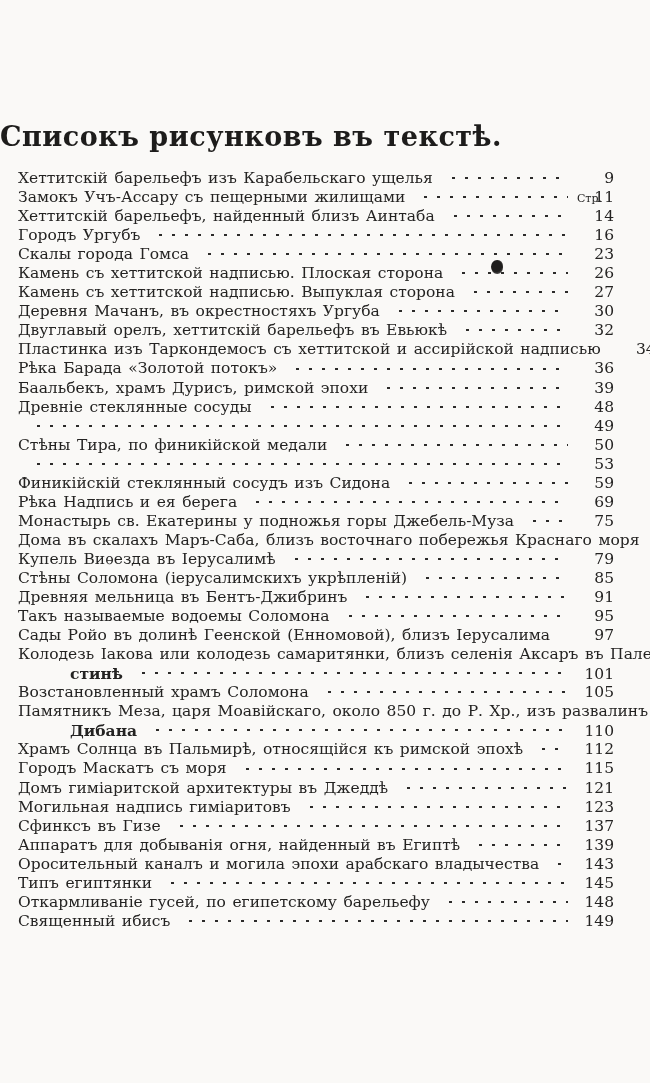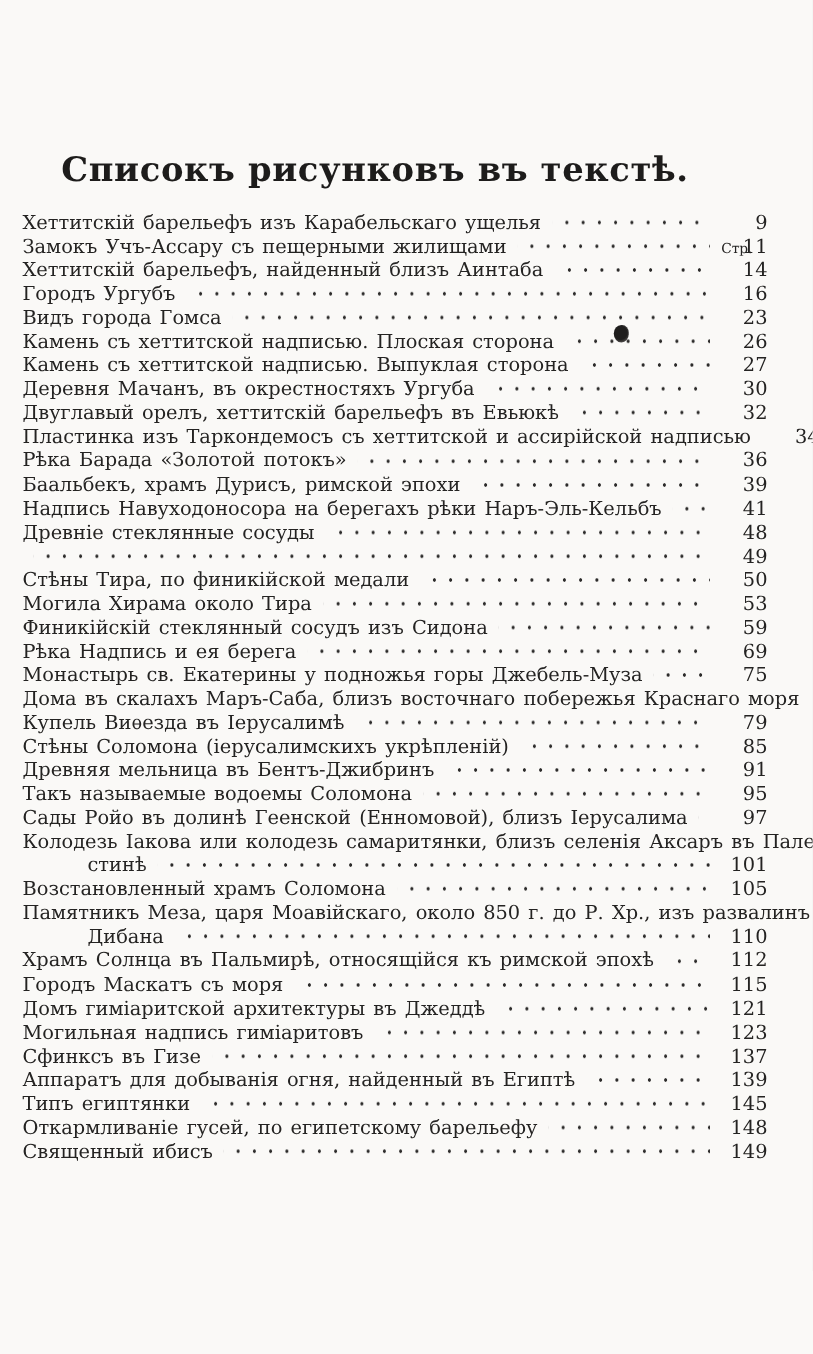--- a/index.html
+++ b/index.html
@@ -9,21 +9,21 @@
     width:650px;height:1083px;
     background:#faf9f7;
     font-family:"DejaVu Serif","Liberation Serif",serif;
     color:#242322;
     overflow:hidden;
     margin:0 auto;
   }
   .title{
     position:absolute;
     top:103px;left:0;width:600px;
-    text-align:center;
+    text-align:left;
     font-size:27px;
     font-weight:bold;
     letter-spacing:0.5px;
     white-space:nowrap;
     color:#1d1c1b;
   }
   .colhdr{
     position:absolute;
     top:148px;right:48px;
     font-size:11px;
@@ -38,21 +38,21 @@
     align-items:baseline;
     height:19.05px;
     line-height:19.05px;
     font-size:15.5px;
     white-space:nowrap;
   }
   .txt{
     flex:0 0 auto;
     word-spacing:1.6px;
   }
-  .row.wrap .txt{ padding-left:52px; }
+  .row.wrap .txt{ padding-left:52px;font-weight:bold; }
   .leader{
     flex:1 1 auto;
     align-self:stretch;
     margin-left:9px;
     margin-right:2px;
     background-image:radial-gradient(circle,#2c2b2a 1.15px,rgba(0,0,0,0) 1.5px);
     background-repeat:repeat-x;
     background-position:left 5px bottom 3px;
     background-size:13px 14px;
   }
@@ -89,21 +89,21 @@
         <span class="txt">Хеттитскій барельефъ, найденный близъ Аинтаба</span>
         <span class="leader"></span>
         <span class="num">14</span>
       </div>
       <div class="row">
         <span class="txt">Городъ Ургубъ</span>
         <span class="leader"></span>
         <span class="num">16</span>
       </div>
       <div class="row">
-        <span class="txt">Видъ города Гомса</span>
+        <span class="txt">Скалы города Гомса</span>
         <span class="leader"></span>
         <span class="num">23</span>
       </div>
       <div class="row">
         <span class="txt">Камень съ хеттитской надписью. Плоская сторона</span>
         <span class="leader"></span>
         <span class="num">26</span>
       </div>
       <div class="row">
         <span class="txt">Камень съ хеттитской надписью. Выпуклая сторона</span>
@@ -129,40 +129,34 @@
         <span class="txt">Рѣка Барада «Золотой потокъ»</span>
         <span class="leader"></span>
         <span class="num">36</span>
       </div>
       <div class="row">
         <span class="txt">Баальбекъ, храмъ Дурисъ, римской эпохи</span>
         <span class="leader"></span>
         <span class="num">39</span>
       </div>
       <div class="row">
-        <span class="txt">Надпись Навуходоносора на берегахъ рѣки Наръ-Эль-Кельбъ</span>
-        <span class="leader"></span>
-        <span class="num">41</span>
-      </div>
-      <div class="row">
         <span class="txt">Древніе стеклянные сосуды</span>
         <span class="leader"></span>
         <span class="num">48</span>
       </div>
       <div class="row">
         <span class="leader"></span>
         <span class="num">49</span>
       </div>
       <div class="row">
         <span class="txt">Стѣны Тира, по финикійской медали</span>
         <span class="leader"></span>
         <span class="num">50</span>
       </div>
       <div class="row">
-        <span class="txt">Могила Хирама около Тира</span>
         <span class="leader"></span>
         <span class="num">53</span>
       </div>
       <div class="row">
         <span class="txt">Финикійскій стеклянный сосудъ изъ Сидона</span>
         <span class="leader"></span>
         <span class="num">59</span>
       </div>
       <div class="row">
         <span class="txt">Рѣка Надпись и ея берега</span>
@@ -246,20 +240,25 @@
       </div>
       <div class="row">
         <span class="txt">Сфинксъ въ Гизе</span>
         <span class="leader"></span>
         <span class="num">137</span>
       </div>
       <div class="row">
         <span class="txt">Аппаратъ для добыванія огня, найденный въ Египтѣ</span>
         <span class="leader"></span>
         <span class="num">139</span>
+      </div>
+      <div class="row">
+        <span class="txt">Оросительный каналъ и могила эпохи арабскаго владычества</span>
+        <span class="leader"></span>
+        <span class="num">143</span>
       </div>
       <div class="row">
         <span class="txt">Типъ египтянки</span>
         <span class="leader"></span>
         <span class="num">145</span>
       </div>
       <div class="row">
         <span class="txt">Откармливаніе гусей, по египетскому барельефу</span>
         <span class="leader"></span>
         <span class="num">148</span>

